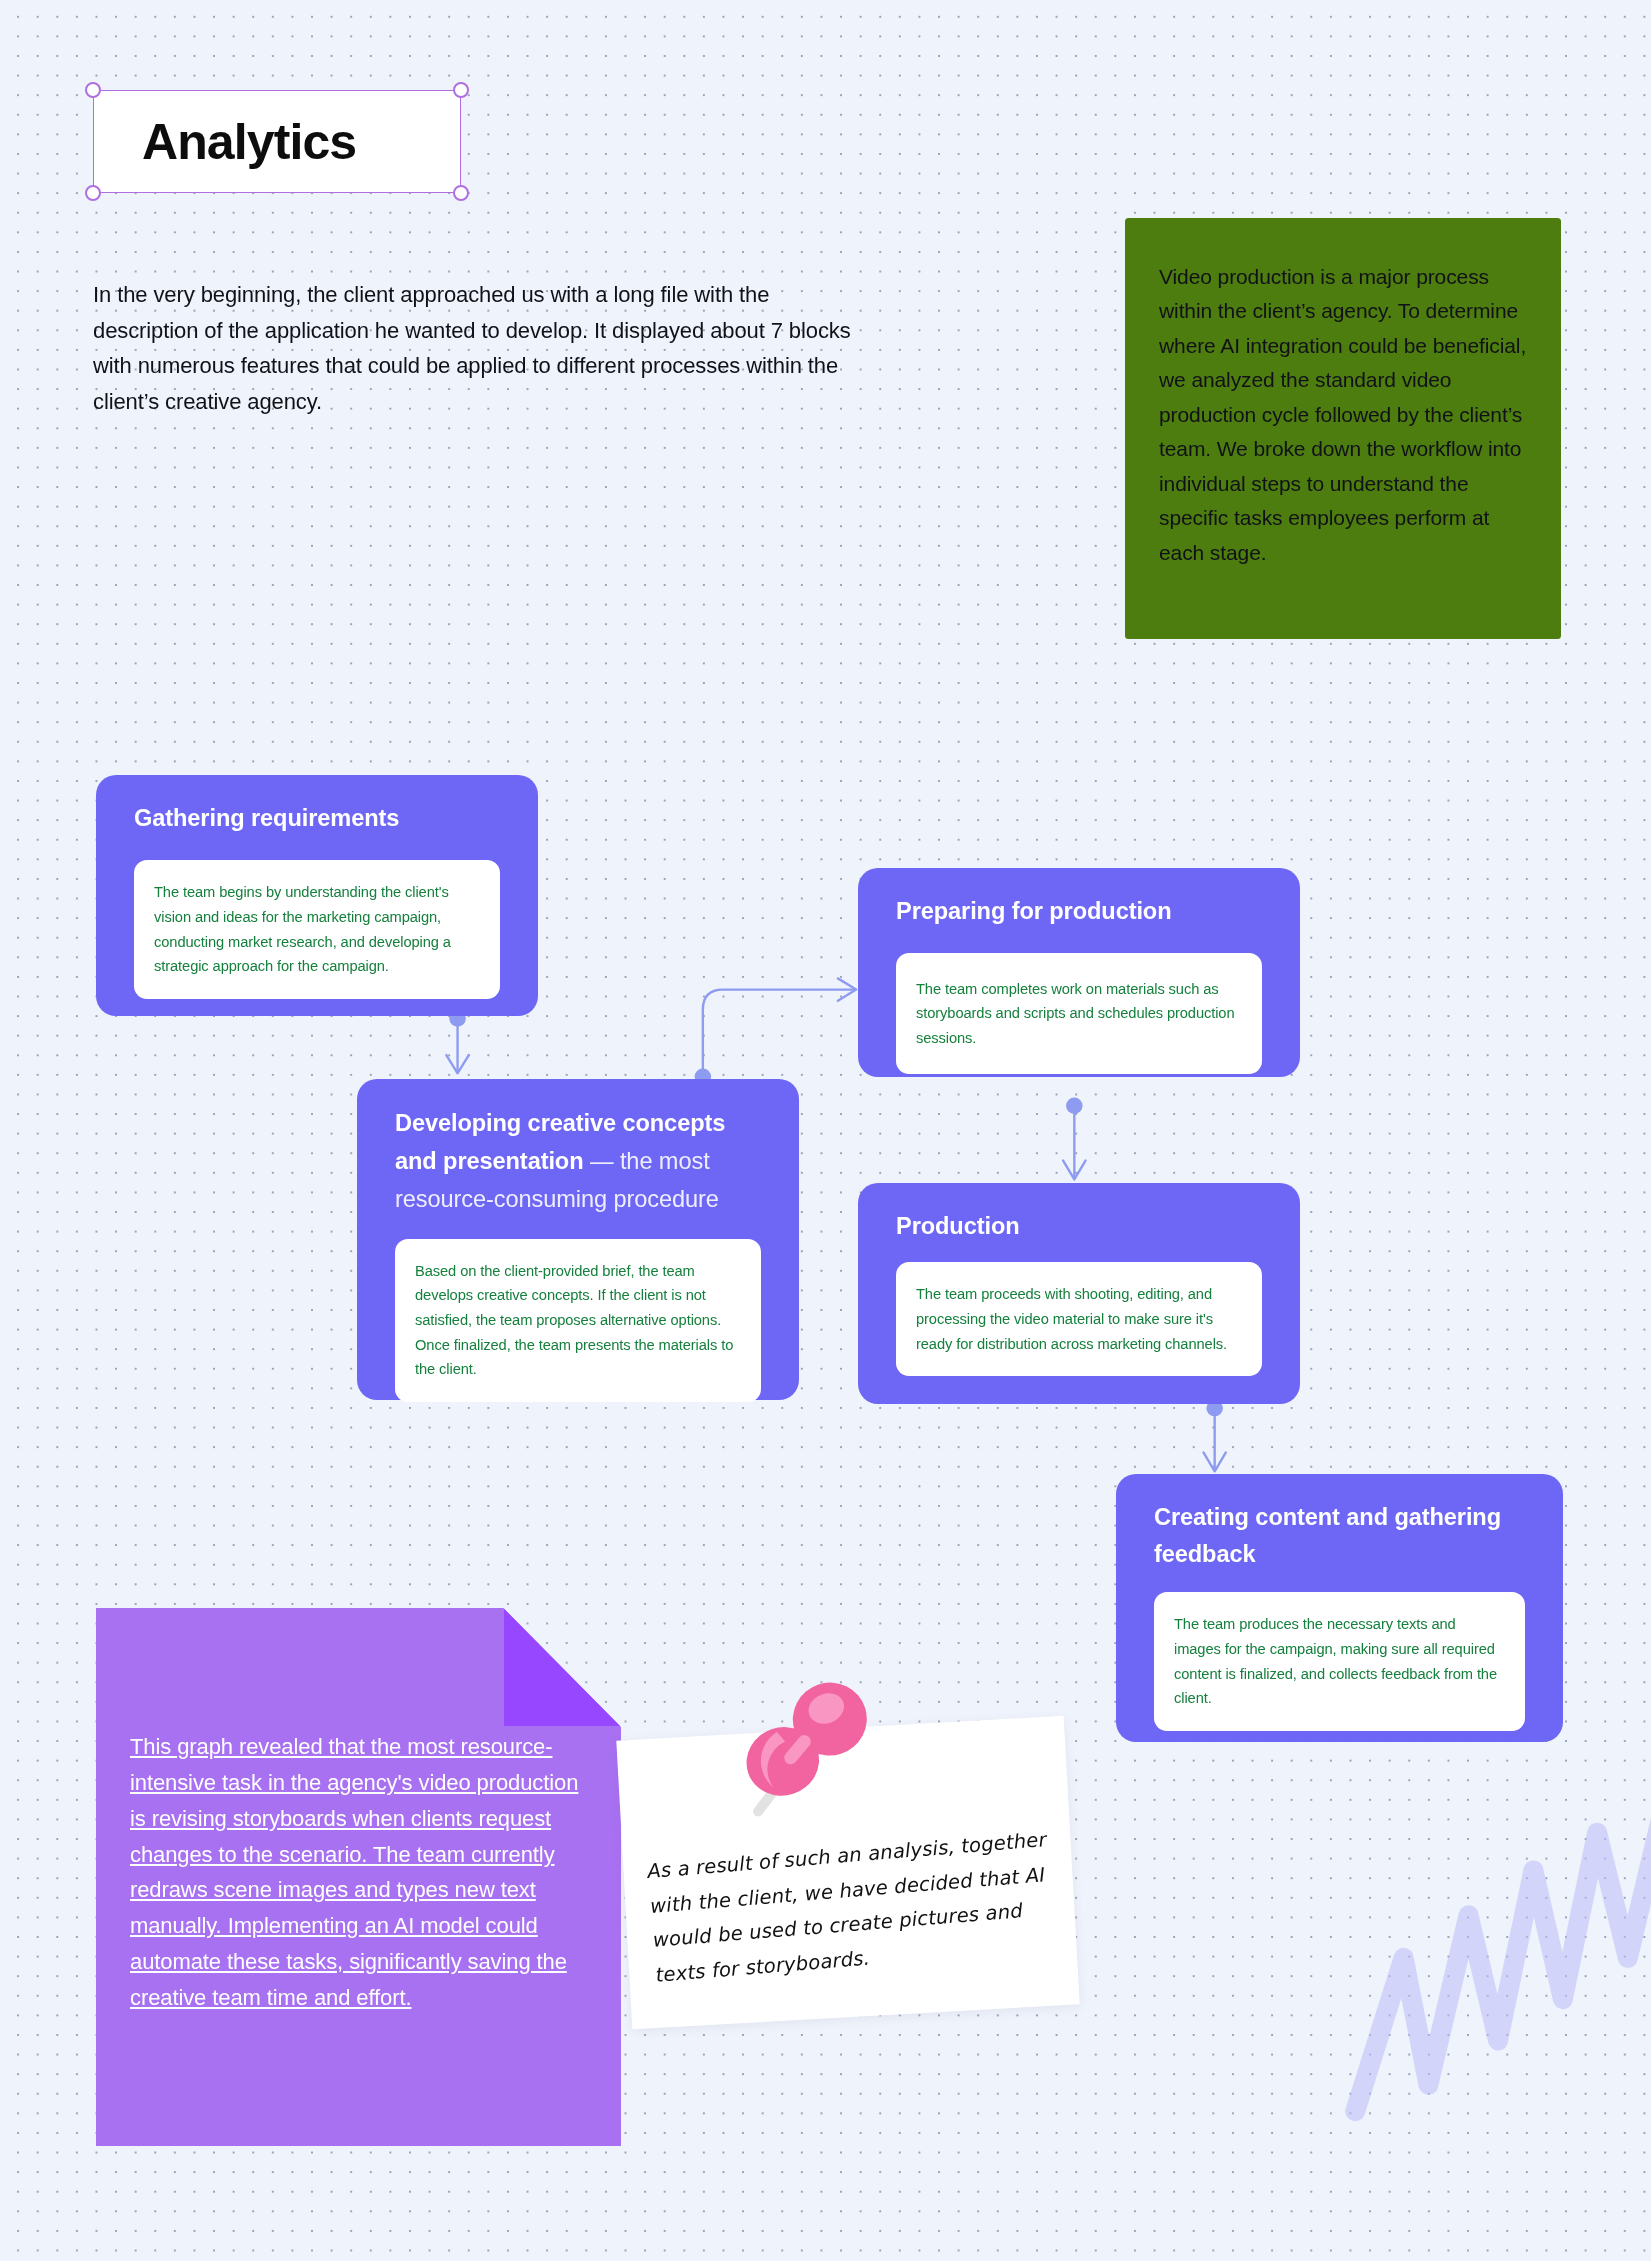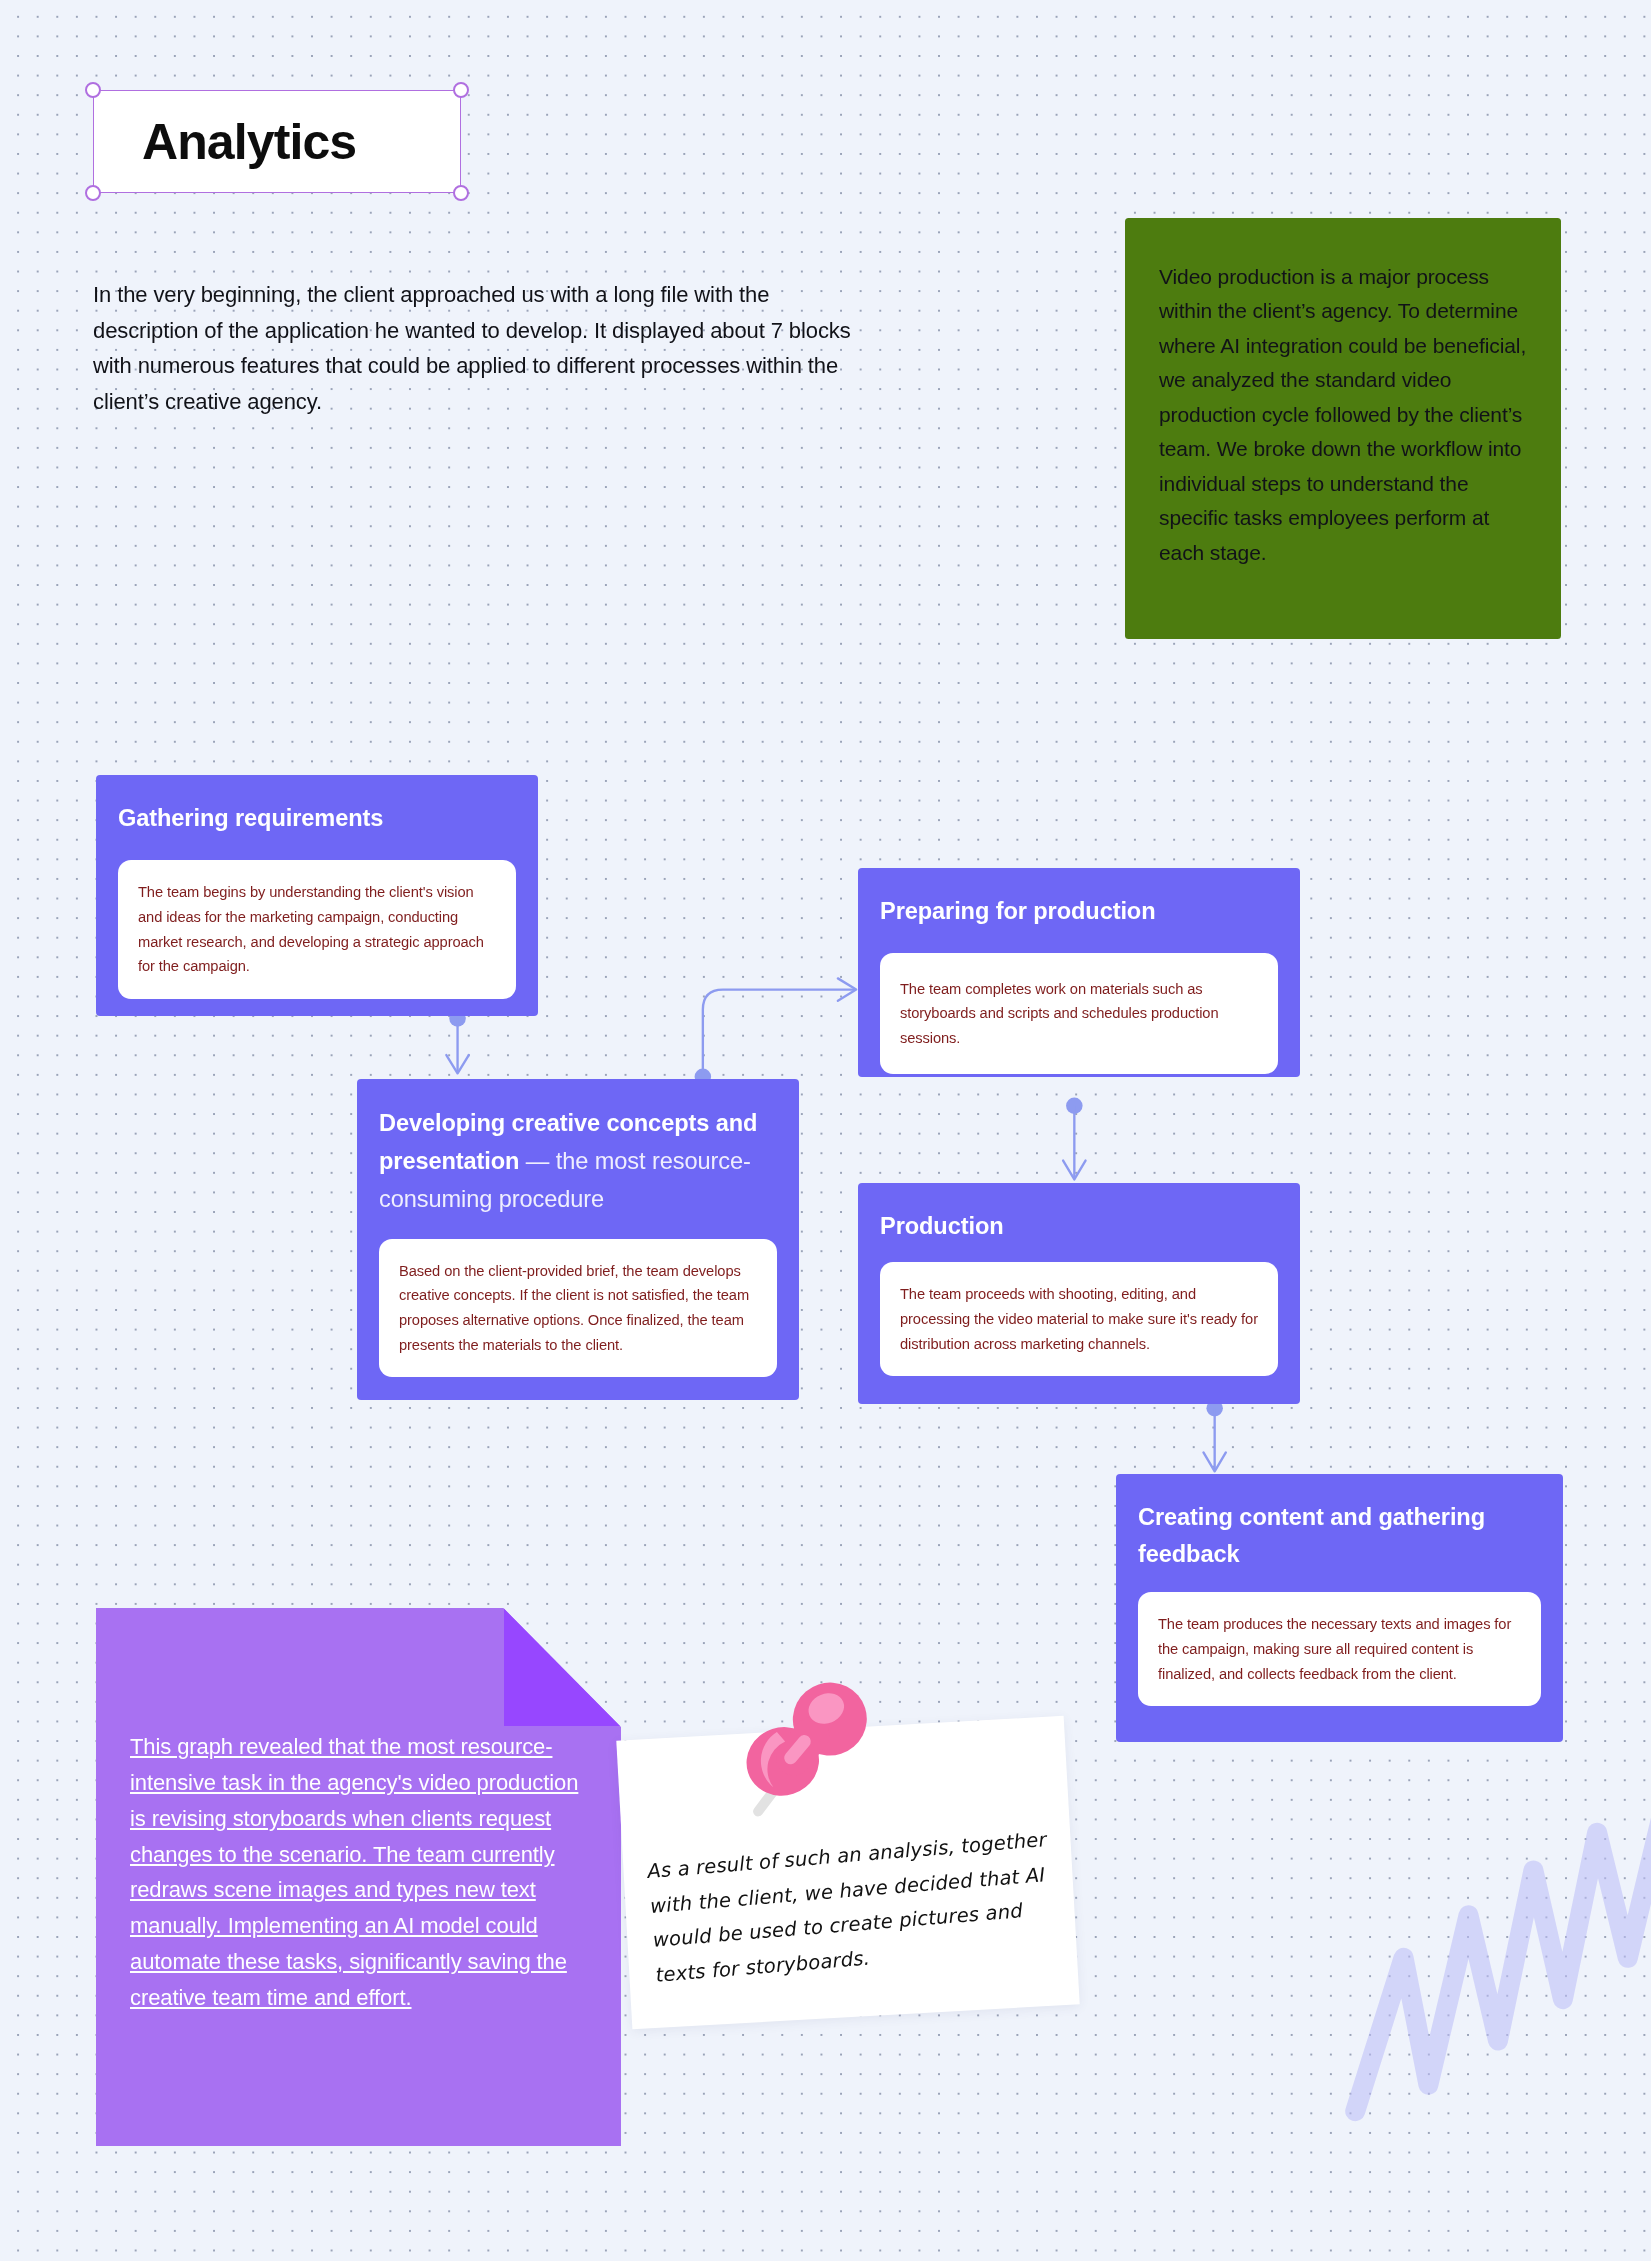--- a/index.html
+++ b/index.html
@@ -81,22 +81,22 @@
     font-size: 21px;
     line-height: 1.64;
     color: #111218;
     letter-spacing: -0.1px;
   }
 
   
   .flow-card {
     position: absolute;
     background: #6e67f5;
-    border-radius: 4px;
-    padding: 25px 22px;
+    border-radius: 20px;
+    padding: 25px 38px;
   }
   .flow-card .card-title {
     font-size: 23.6px;
     font-weight: 700;
     color: #ffffff;
     line-height: 1.55;
     letter-spacing: -0.1px;
   }
   .flow-card .card-title .light {
     font-weight: 400;
@@ -104,21 +104,21 @@
   }
   .flow-card .inner-box {
     margin-top: 20px;
     background: #ffffff;
     border-radius: 13px;
     padding: 20px 20px;
   }
   .flow-card .inner-box p {
     font-size: 14.7px;
     line-height: 1.68;
-    color: #7f1d1d;
+    color: #15803d;
     letter-spacing: -0.1px;
   }
 
   #card-gathering { left: 96px; top: 775px; width: 442px; height: 241px; }
   #card-gathering .inner-box { margin-top: 23.6px; }
 
   #card-developing { left: 357px; top: 1079px; width: 442px; height: 321px; }
   #card-developing .card-title { line-height: 1.62; }
 
   #card-preparing { left: 858px; top: 868px; width: 442px; height: 209px; }

